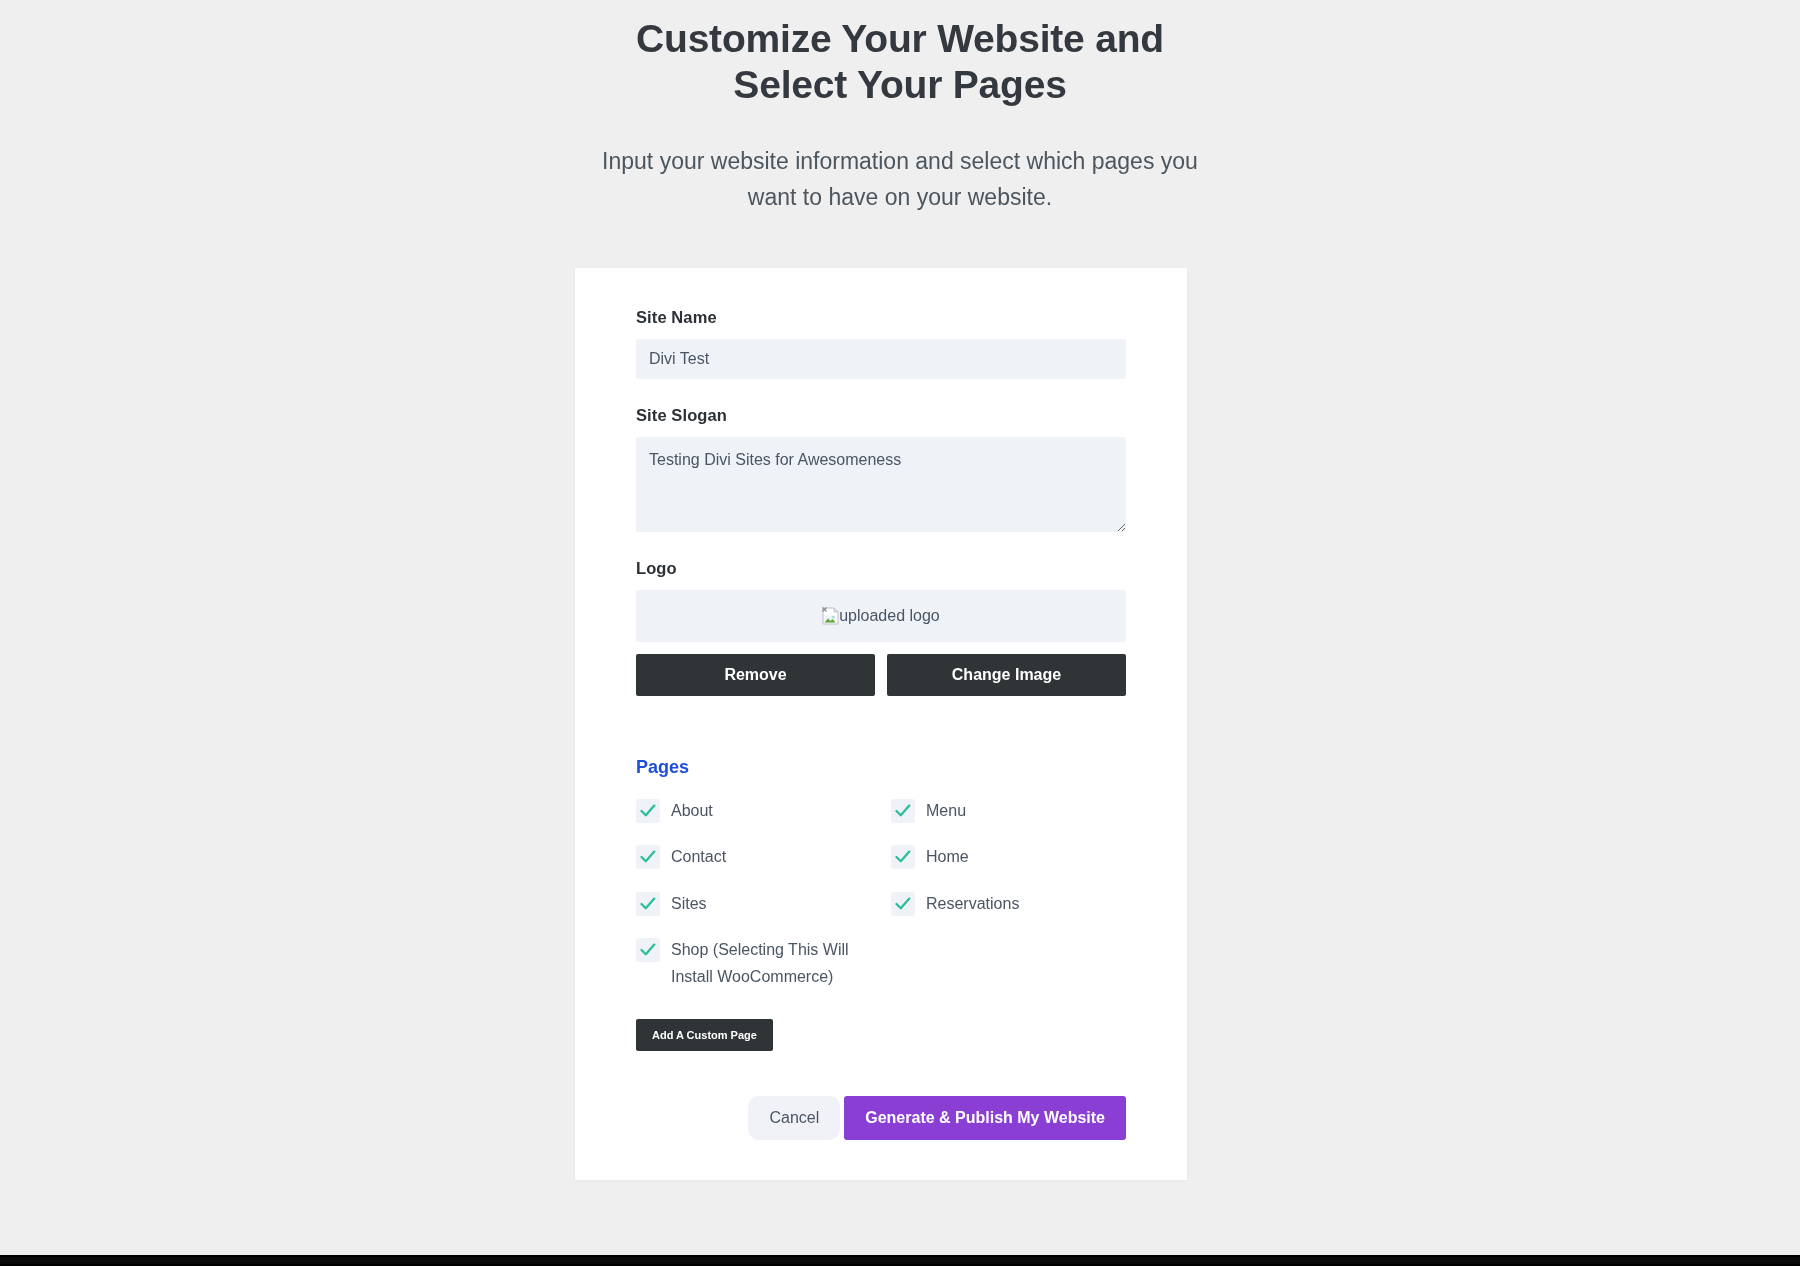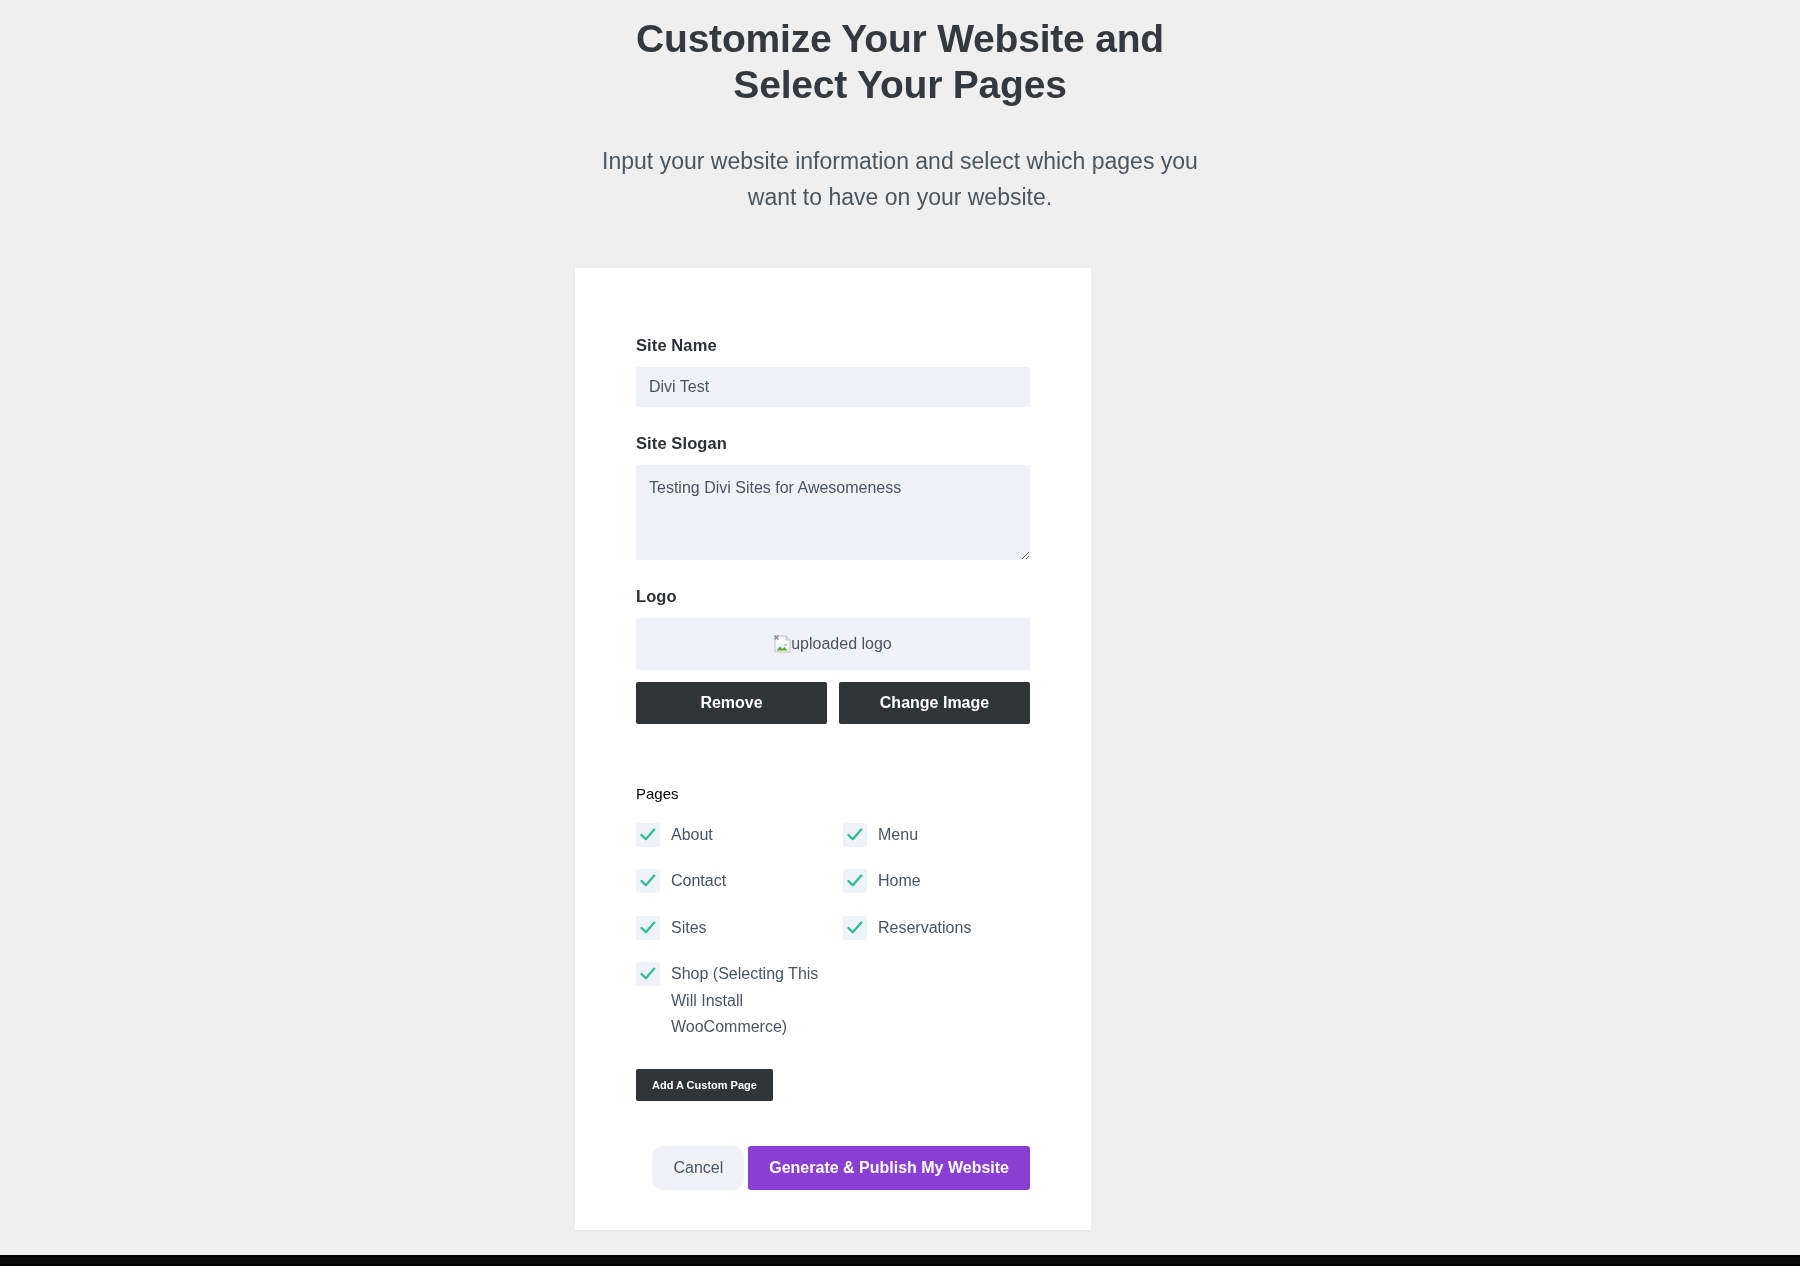--- a/index.html
+++ b/index.html
@@ -45,23 +45,23 @@
     font-size: 23px;
     line-height: 1.55;
     color: #4c565e;
   }
 
   
   .card {
     position: absolute;
     left: 575px;
     top: 268px;
-    width: 516px;
+    width: 612px;
     background: #ffffff;
-    padding: 68px 61px 40px 61px;
+    padding: 40px 61px 40px 61px;
     box-shadow: 0 1px 3px rgba(22, 30, 40, 0.045);
   }
 
   .field-label {
     font-size: 16.5px;
     font-weight: 700;
     color: #2b3137;
     margin-bottom: 12px;
     letter-spacing: 0.1px;
   }
@@ -132,23 +132,23 @@
     font-size: 16px;
     font-weight: 700;
     cursor: pointer;
     text-align: center;
   }
 
   
   .pages-section { margin-top: 61px; }
 
   .pages-label {
-    font-size: 15px;
-    font-weight: 400;
-    color: #000000;
+    font-size: 18px;
+    font-weight: 700;
+    color: #1d4ed8;
     margin-bottom: 10px;
   }
 
   .pages-grid {
     display: grid;
     grid-template-columns: 1fr 1fr;
     column-gap: 20px;
     row-gap: 0px;
   }
 

